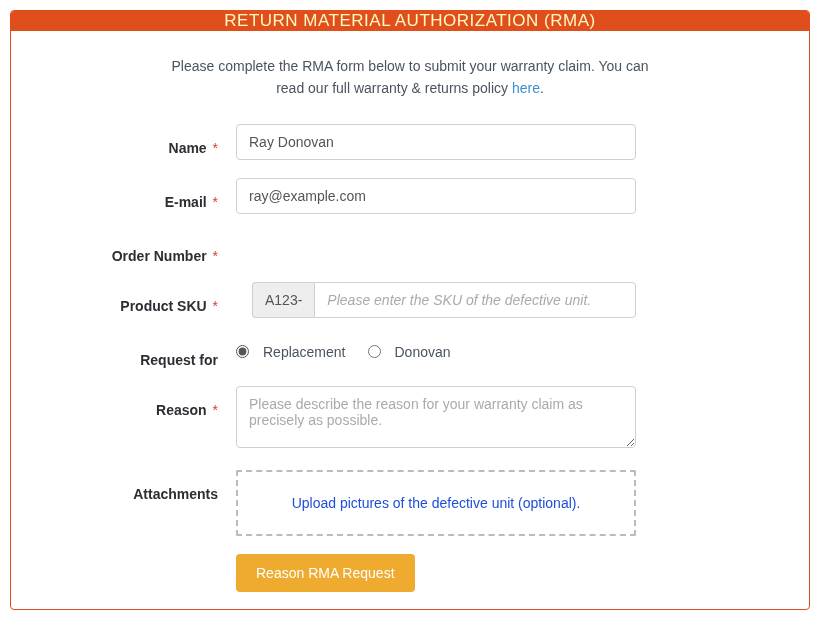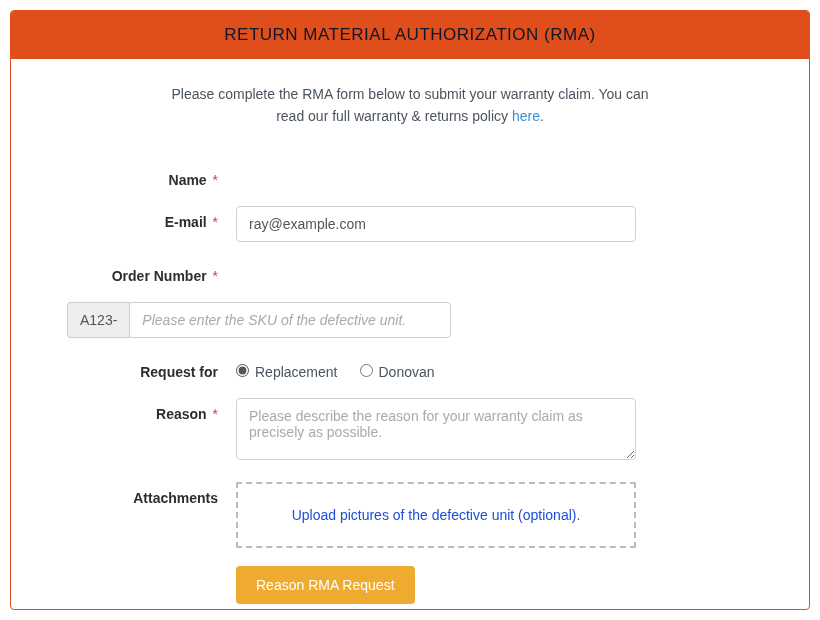--- a/index.html
+++ b/index.html
@@ -11,53 +11,54 @@
       padding: 10px;
     }
     .panel {
       border: 1px solid #e04e1b;
       border-radius: 4px;
       overflow: hidden;
       height: 600px;
     }
     .panel-header {
       background: #e04e1b;
-      color: #0f172a;
+      color: #fef9c3;
       font-size: 17px;
       letter-spacing: 0.5px;
       text-align: center;
-      padding: 14px 0;
+      padding: 0 0;
     }
     .panel-body {
       padding: 16px 40px 20px;
     }
     .intro {
       text-align: center;
       font-size: 14px;
       color: #4a5460;
       line-height: 1.6;
-      margin: 8px 60px 36px;
+      margin: 8px 60px 24px;
     }
     .intro a {
       color: #3a8fd6;
       text-decoration: none;
     }
     .form-row {
       display: flex;
       align-items: flex-start;
       margin-bottom: 18px;
     }
     .form-label {
       width: 185px;
       text-align: right;
       padding-right: 18px;
       padding-top: 8px;
       font-size: 14px;
       font-weight: 700;
       color: #2b2f33;
+      margin-top: 8px;
     }
     .req { color: #d43f3a; font-weight: 400; margin-left: 2px; }
     .form-control-wrap { flex: 1; max-width: 400px; }
     input[type="text"], textarea {
       width: 100%;
       border: 1px solid #ccd0d4;
       border-radius: 4px;
       padding: 9px 12px;
       font-size: 14px;
       color: #555;
@@ -78,21 +79,21 @@
     }
     .input-group input { border-radius: 0 4px 4px 0; font-style: italic; }
     .radio-row {
       display: flex;
       align-items: center;
       gap: 22px;
       padding-top: 8px;
       font-size: 14px;
       color: #4a5460;
     }
-    .radio-opt { display: flex; align-items: flex-start; gap: 6px; cursor: pointer; }
+    .radio-opt { display: flex; align-items: center; gap: 14px; cursor: pointer; }
     .radio-opt input { margin: 0; accent-color: #555; }
     .upload-zone {
       border: 2px dashed #bbb;
       border-radius: 2px;
       height: 66px;
       display: flex;
       align-items: center;
       justify-content: center;
       color: #1d4ed8;
       font-size: 14px;
@@ -121,40 +122,47 @@
     <p class="intro">
       <span>Please complete the RMA form below to submit your warranty claim. You can</span><br>
       <span>read our full warranty &amp; returns policy </span><a href="#">here</a><span>.</span>
     </p>
 
     <div class="form-row">
       <div class="form-label">
         <span>Name</span>
         <span class="req">*</span>
       </div>
+      <div class="form-control-wrap">
+        <input type="text" value="Ray Donovan" style="">
+      </div>
     </div>
 
     <div class="form-row">
       <div class="form-label">
         <span>E-mail</span>
         <span class="req">*</span>
       </div>
       <div class="form-control-wrap">
         <input type="text" value="ray@example.com" style="">
       </div>
     </div>
 
     <div class="form-row">
       <div class="form-label">
         <span>Order Number</span>
         <span class="req">*</span>
       </div>
     </div>
 
     <div class="form-row">
+      <div class="form-label">
+        <span>Product SKU</span>
+        <span class="req">*</span>
+      </div>
       <div class="form-control-wrap">
         <div class="input-group">
           <span class="input-addon">A123-</span>
           <input type="text" placeholder="Please enter the SKU of the defective unit." style="">
         </div>
       </div>
     </div>
 
     <div class="form-row">
       <div class="form-label">

